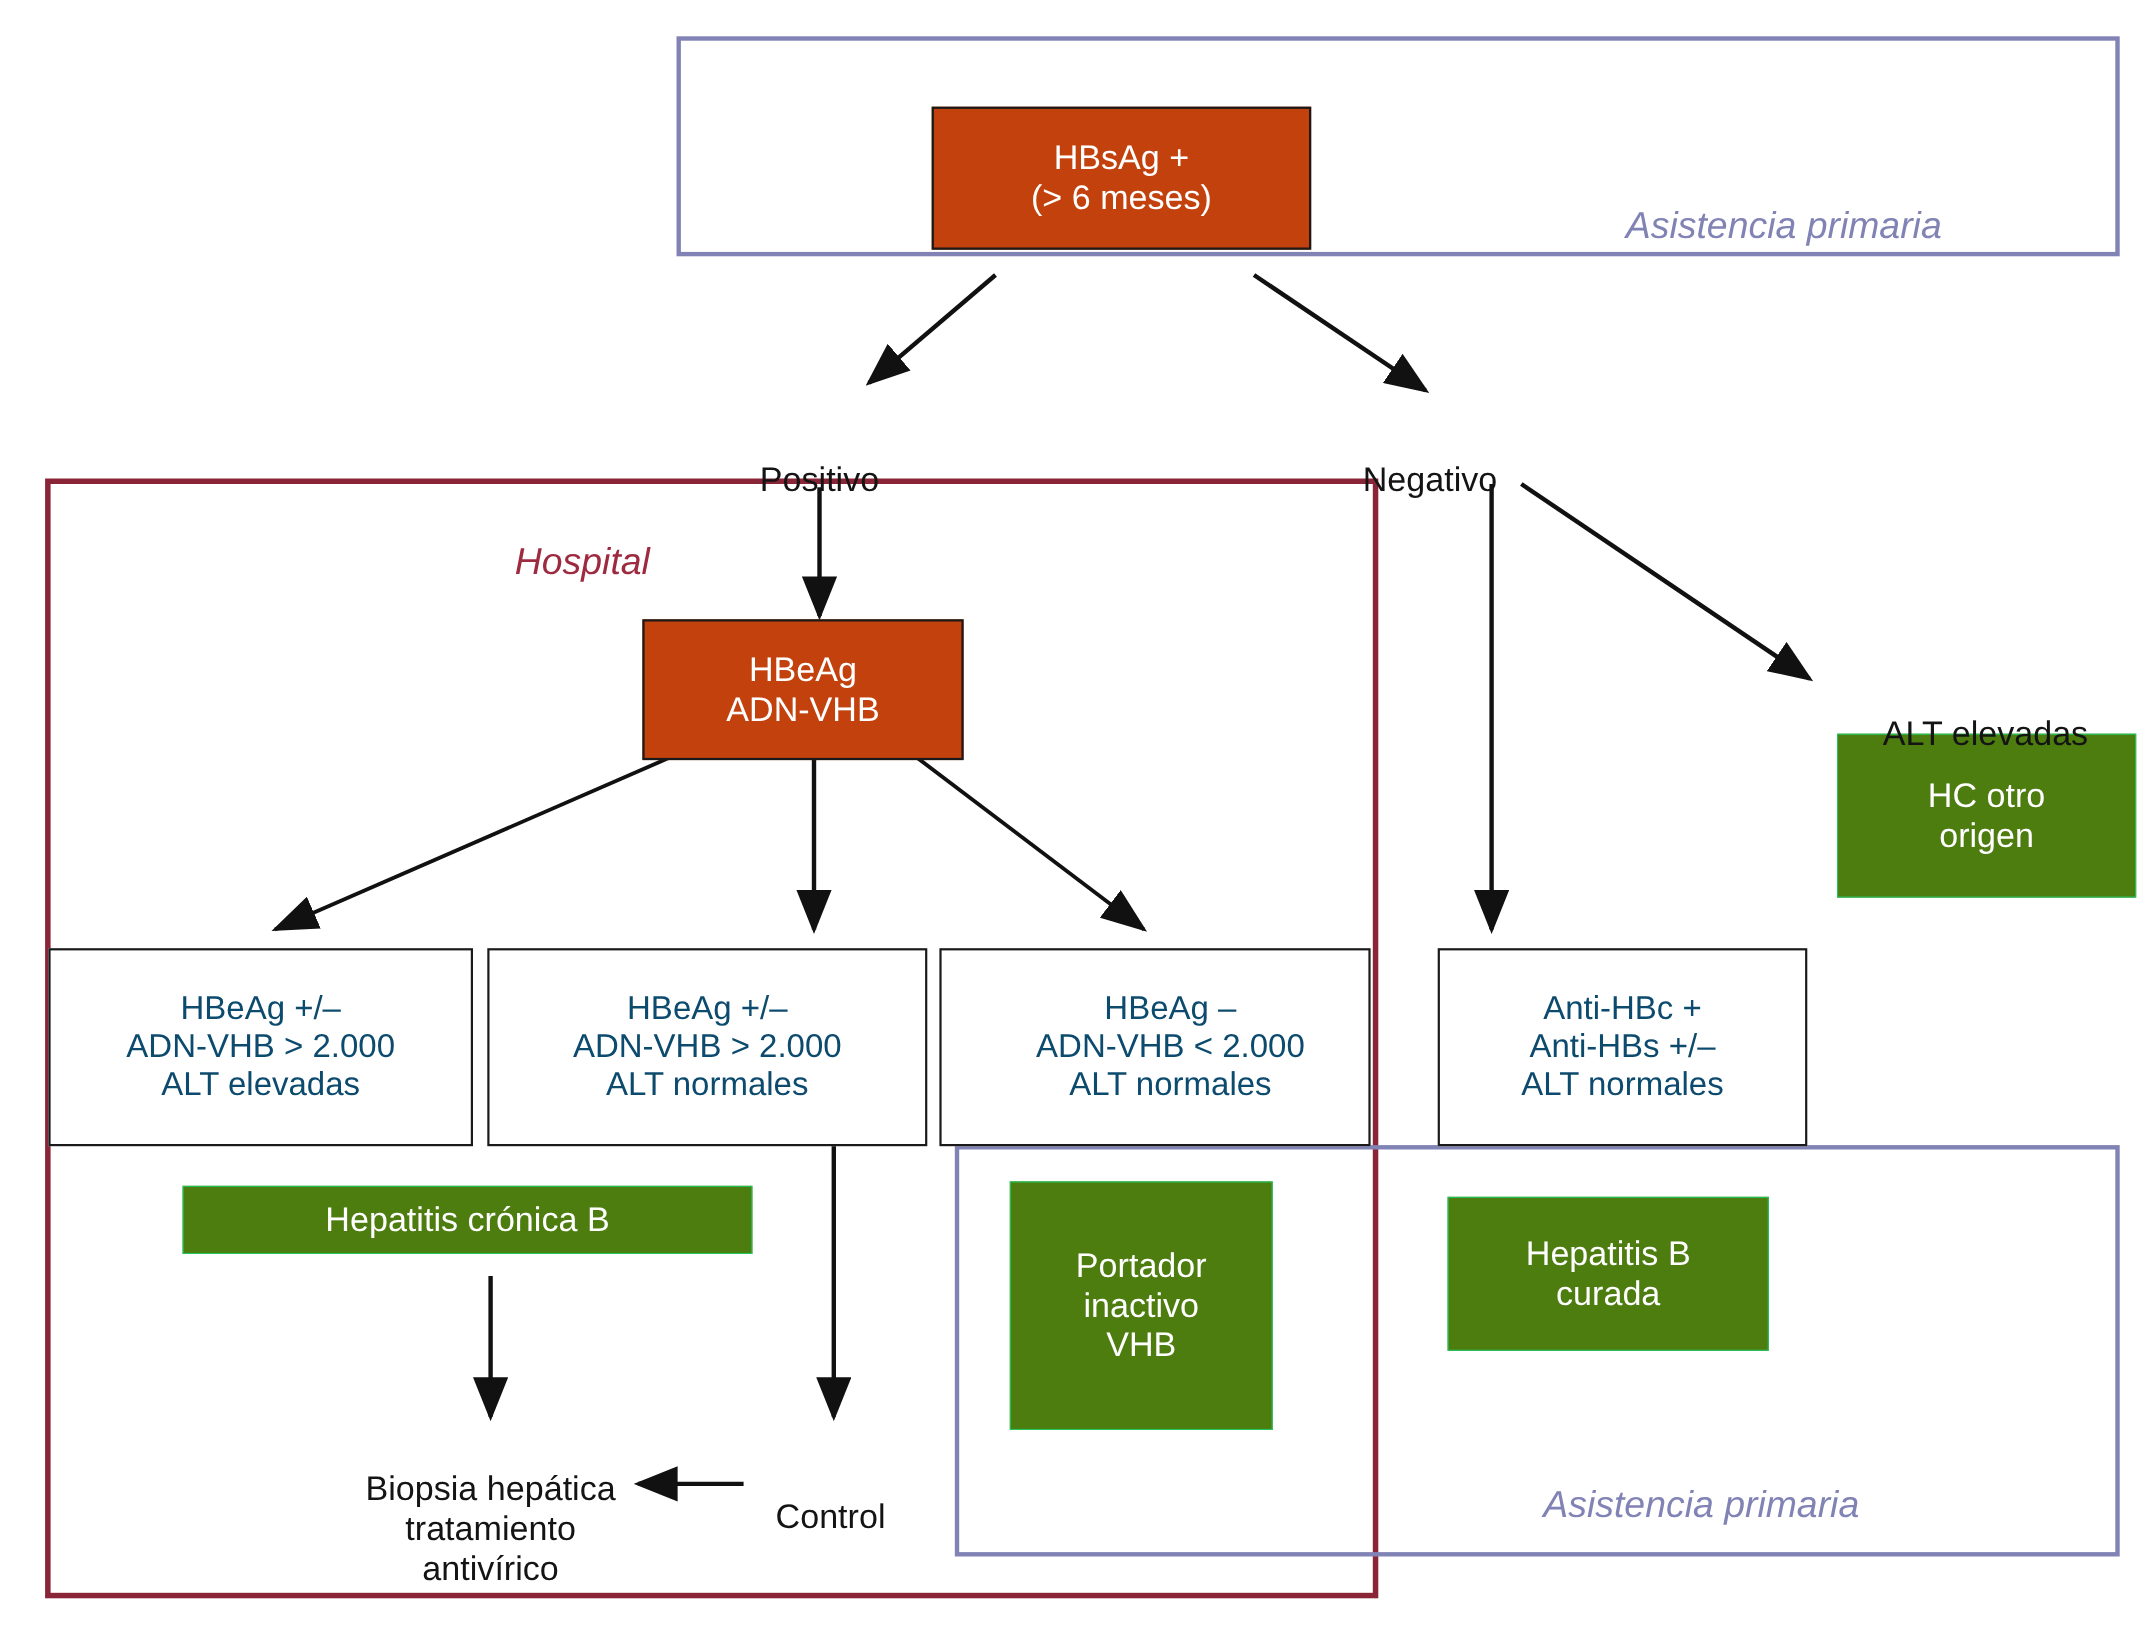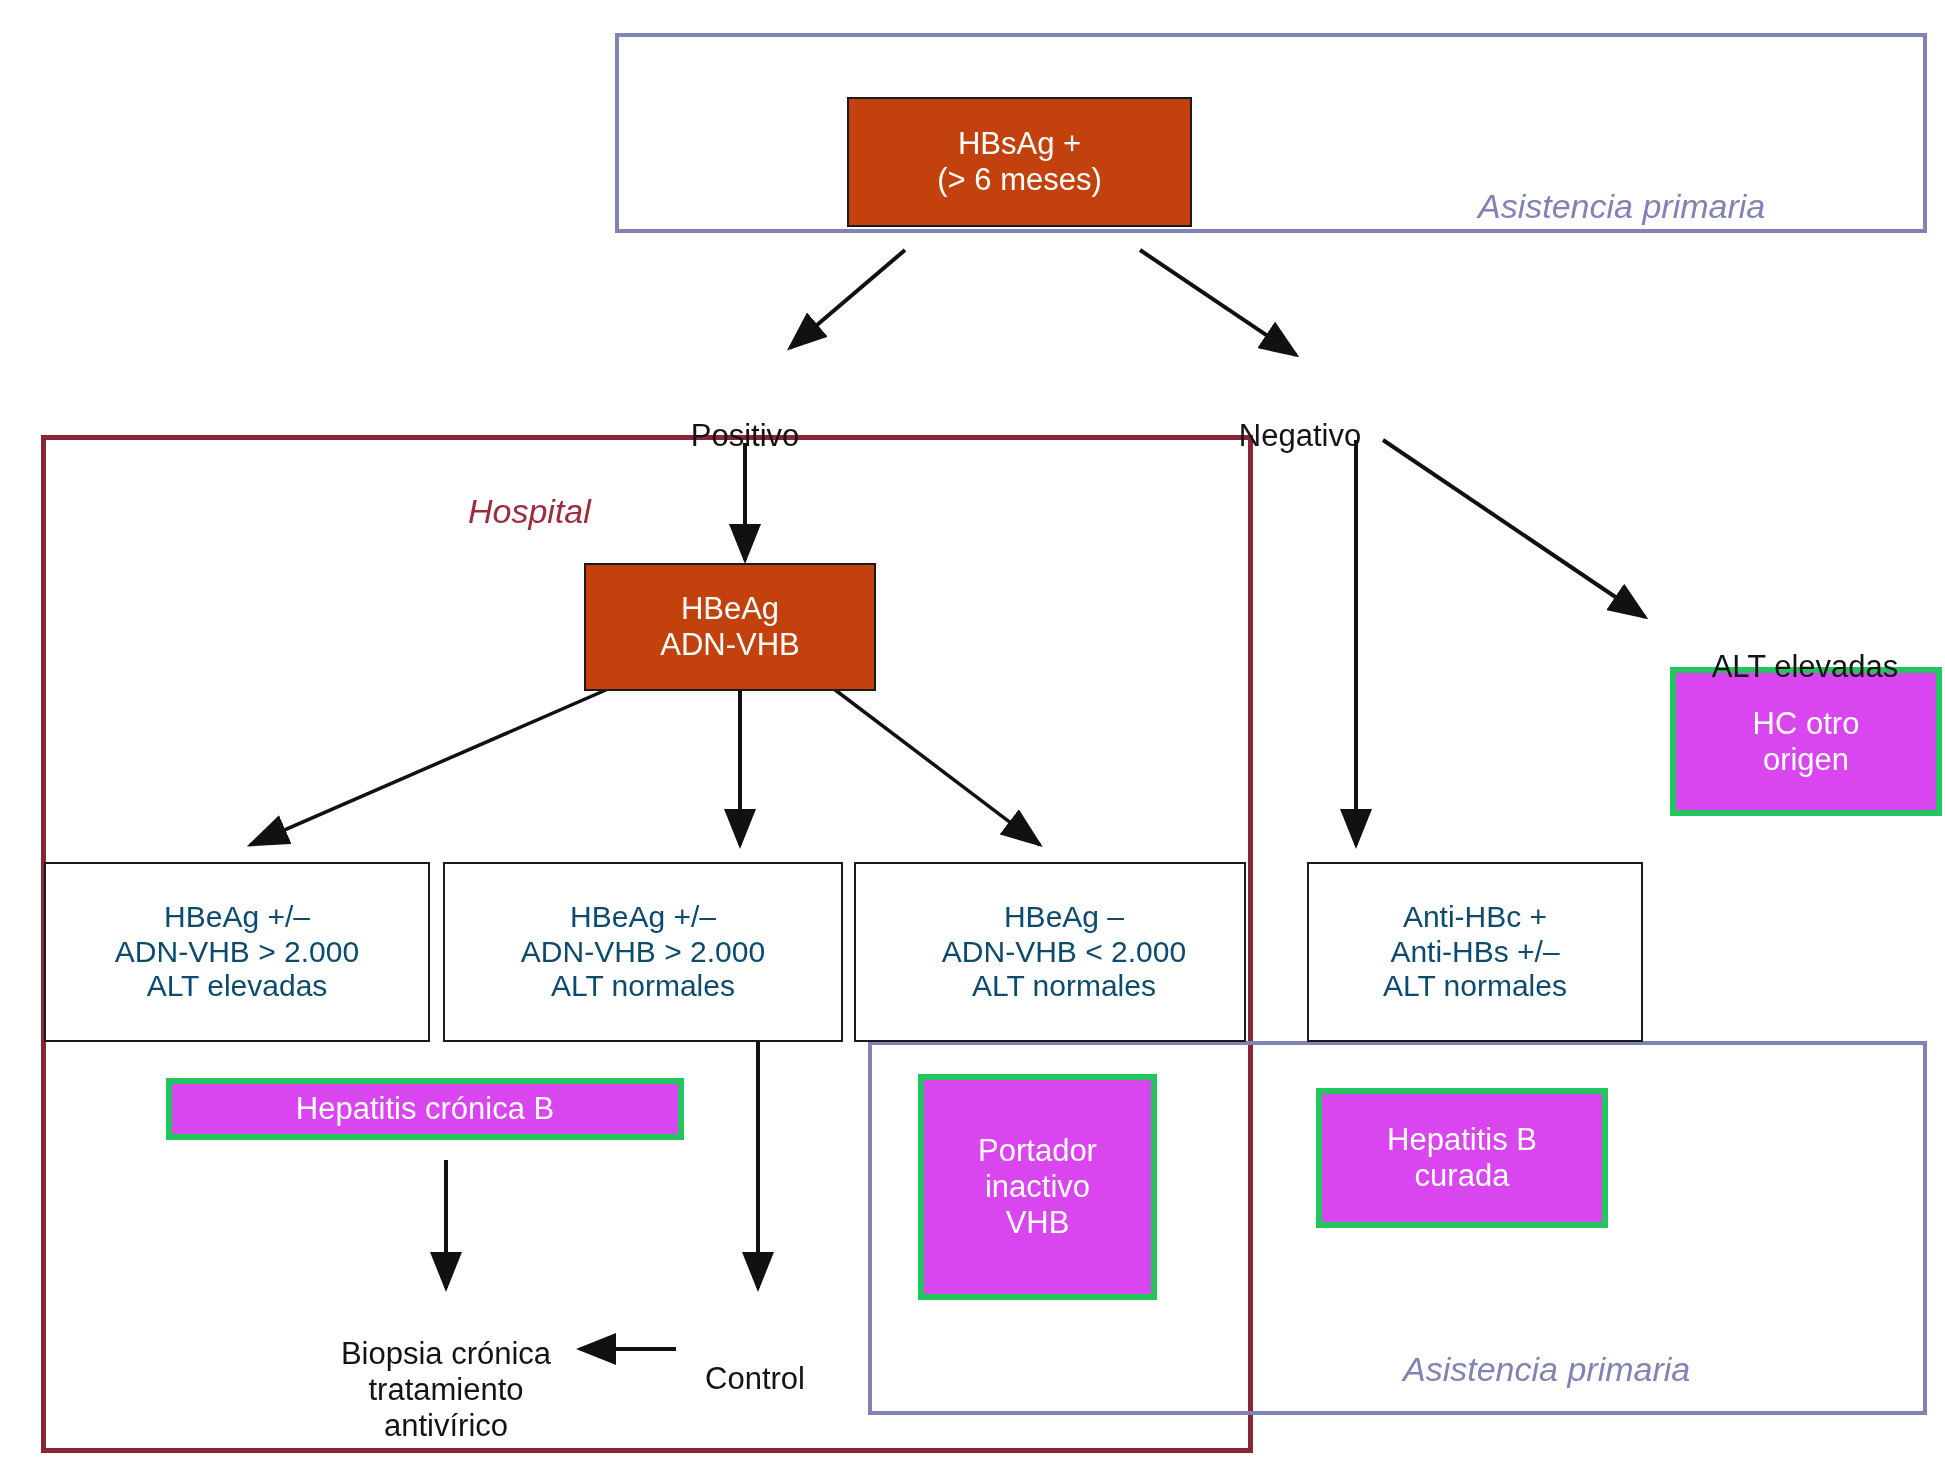--- a/index.html
+++ b/index.html
@@ -43,22 +43,22 @@
     line-height: 1.16;
     white-space: pre-line;
   }
   .node.red {
     background: #c2410c;
     border: 2px solid #1a1a1a;
     color: #ffffff;
     font-size: 31px;
   }
   .node.black {
-    background: #d946ef;
-    border: 6px solid #22c55e;
+    background: #4d7c0f;
+    border: 1px solid #22c55e;
     color: #ffffff;
     font-size: 31px;
     text-align: center;
   }
   .node.white {
     background: #ffffff;
     border: 2px solid #1a1a1a;
     color: #0c4a6e;
     font-size: 30px;
   }
@@ -167,17 +167,17 @@
 curada</div>
 
   <div class="plain-text" style="left:640px; top:382px; width:210px;">Positivo</div>
 
   <div class="plain-text" style="left:1195px; top:382px; width:210px;">Negativo</div>
 
   <div class="plain-text" style="left:1660px; top:613px; width:290px;">ALT elevadas</div>
 
   <div class="plain-text" style="left:655px; top:1325px; width:200px;">Control</div>
 
-  <div class="plain-text" style="left:316px; top:1300px; width:260px;">Biopsia crónica
+  <div class="plain-text" style="left:316px; top:1300px; width:260px;">Biopsia hepática
 tratamiento
 antivírico</div>
 
 </div>
 
 </body></html>

